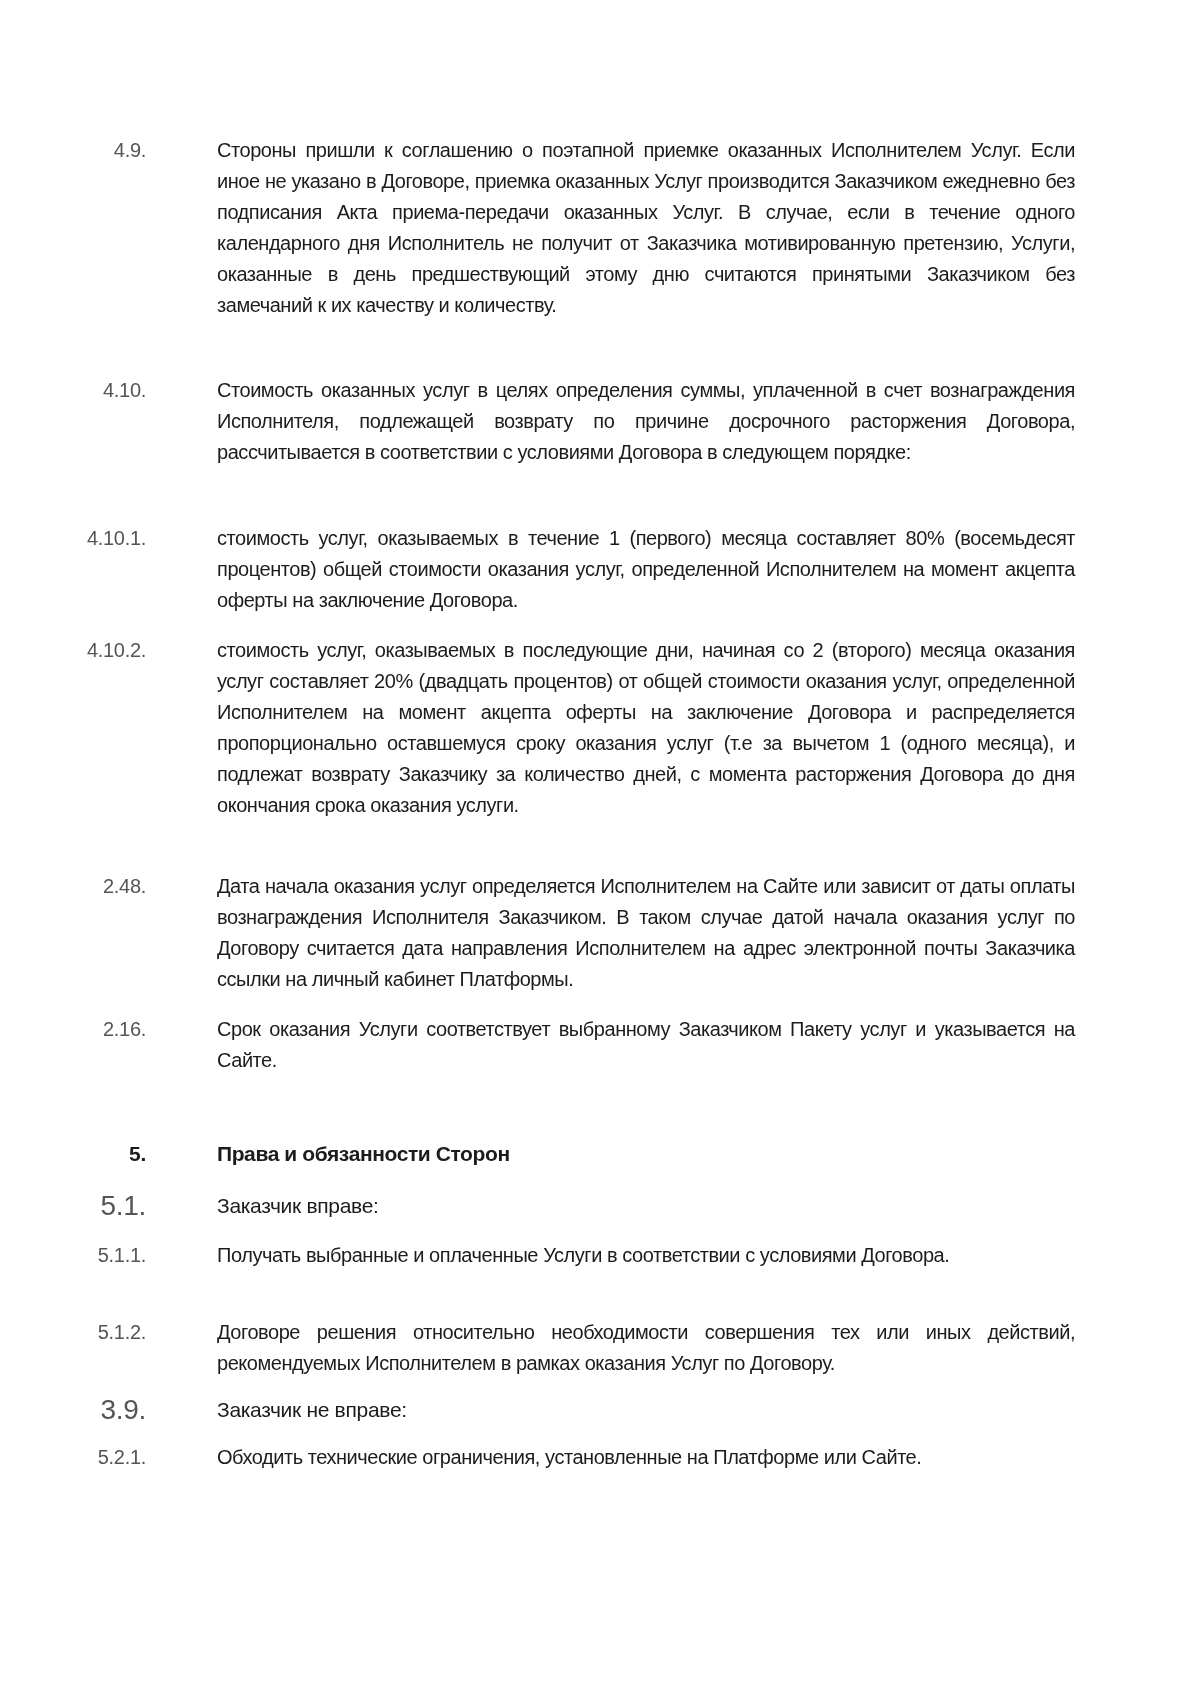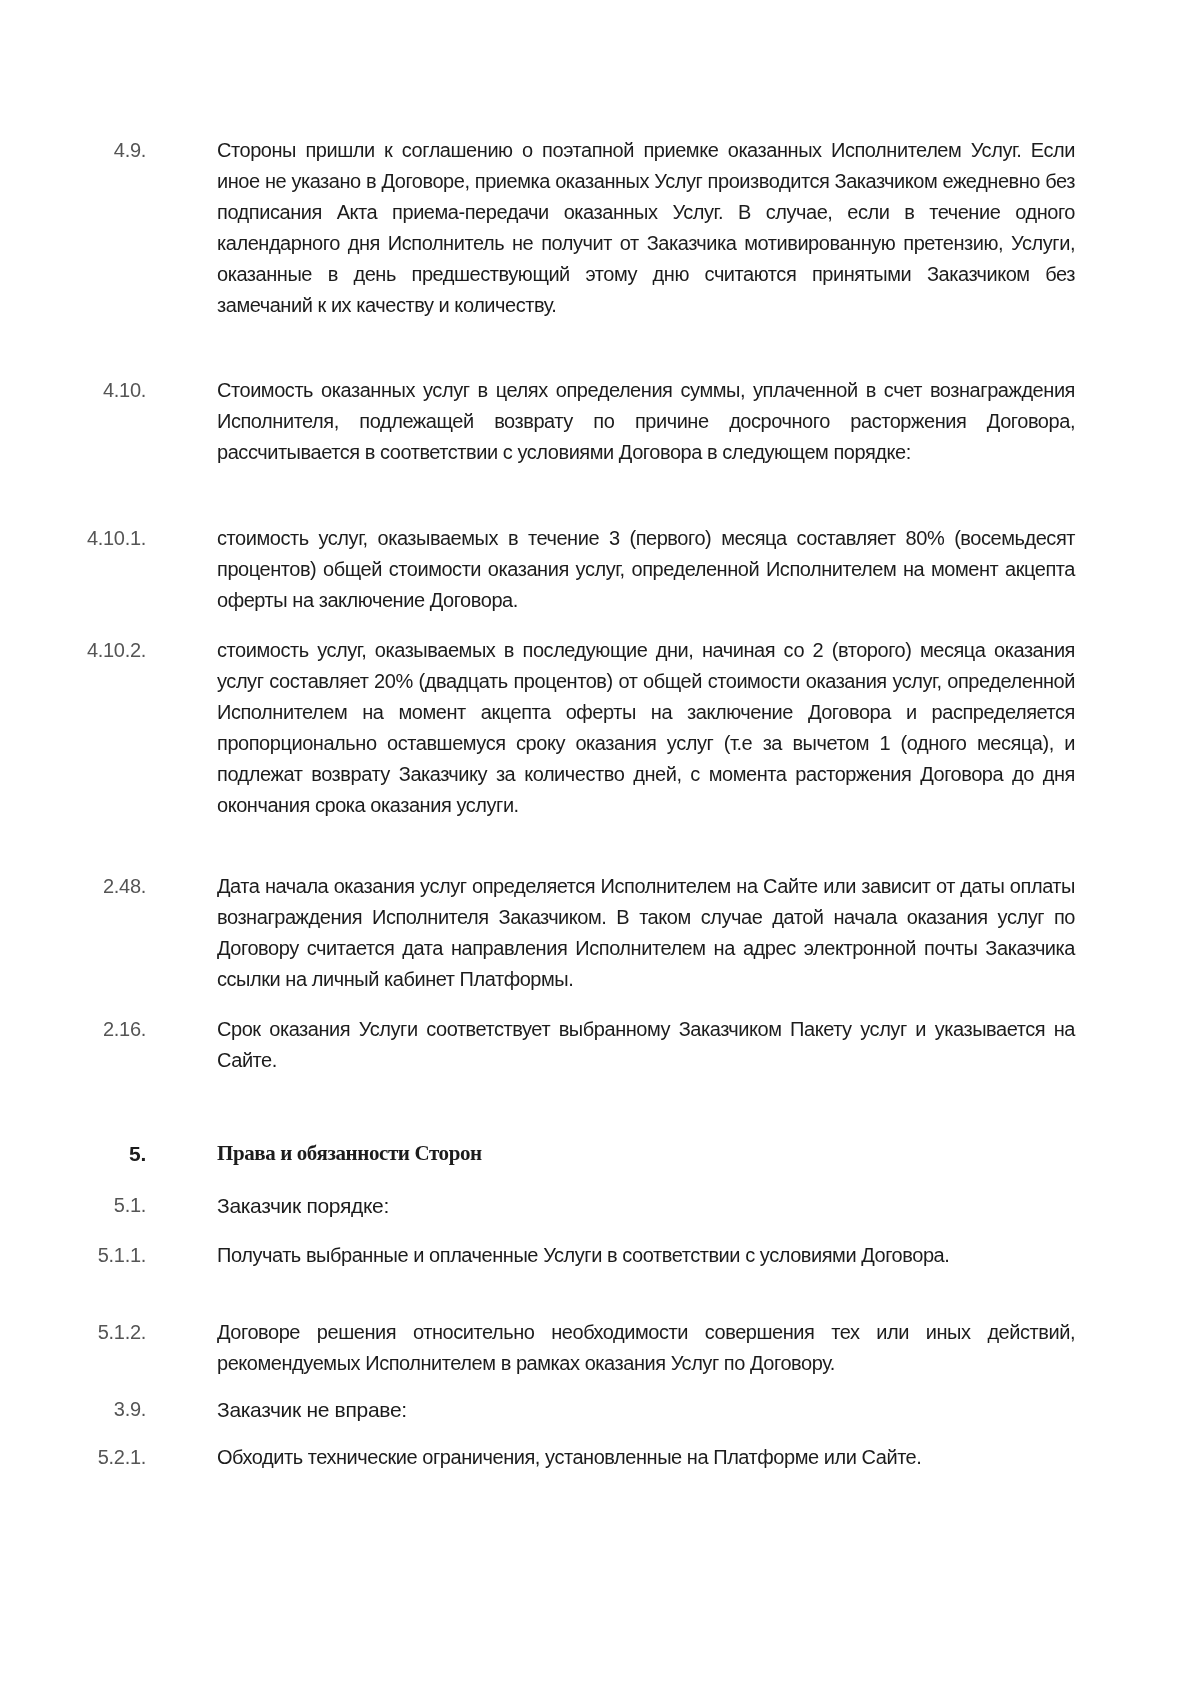--- a/index.html
+++ b/index.html
@@ -51,49 +51,48 @@
     }
     .heading .num {
       color: #1c1c1c;
       font-weight: bold;
       font-size: 21px;
     }
     .heading .text {
       font-weight: bold;
       font-size: 21px;
       letter-spacing: -0.4px;
-      font-family: Liberation Serif, serif;
     }
     .sub-heading .text {
       font-size: 21px;
       letter-spacing: -0.3px;
     }
     .sub-heading .num {
-      font-size: 20px;
+      font-size: 28px;
       text-align: center;
     }
   </style>
 </head>
 <body>
 
 <div class="page">
 
   <div class="clause" style="top:135px;">
     <div class="num">4.9.</div>
     <div class="text">Стороны пришли к соглашению о поэтапной приемке оказанных Исполнителем Услуг. Если иное не указано в Договоре, приемка оказанных Услуг производится Заказчиком ежедневно без подписания Акта приема-передачи оказанных Услуг. В случае, если в течение одного календарного дня Исполнитель не получит от Заказчика мотивированную претензию, Услуги, оказанные в день предшествующий этому дню считаются принятыми Заказчиком без замечаний к их качеству и количеству.</div>
   </div>
 
   <div class="clause" style="top:375px;">
     <div class="num">4.10.</div>
     <div class="text">Стоимость оказанных услуг в целях определения суммы, уплаченной в счет вознаграждения Исполнителя, подлежащей возврату по причине досрочного расторжения Договора, рассчитывается в соответствии с условиями Договора в следующем порядке:</div>
   </div>
 
   <div class="clause" style="top:523px;">
     <div class="num">4.10.1.</div>
-    <div class="text">стоимость услуг, оказываемых в течение 3 (первого) месяца составляет 80% (восемьдесят процентов) общей стоимости оказания услуг, определенной Исполнителем на момент акцепта оферты на заключение Договора.</div>
+    <div class="text">стоимость услуг, оказываемых в течение 1 (первого) месяца составляет 80% (восемьдесят процентов) общей стоимости оказания услуг, определенной Исполнителем на момент акцепта оферты на заключение Договора.</div>
   </div>
 
   <div class="clause" style="top:635px;">
     <div class="num">4.10.2.</div>
     <div class="text">стоимость услуг, оказываемых в последующие дни, начиная со 2 (второго) месяца оказания услуг составляет 20% (двадцать процентов) от общей стоимости оказания услуг, определенной Исполнителем на момент акцепта оферты на заключение Договора и распределяется пропорционально оставшемуся сроку оказания услуг (т.е за вычетом 1 (одного месяца), и подлежат возврату Заказчику за количество дней, с момента расторжения Договора до дня окончания срока оказания услуги.</div>
   </div>
 
   <div class="clause" style="top:871px;">
     <div class="num">2.48.</div>
     <div class="text">Дата начала оказания услуг определяется Исполнителем на Сайте или зависит от даты оплаты вознаграждения Исполнителя Заказчиком. В таком случае датой начала оказания услуг по Договору считается дата направления Исполнителем на адрес электронной почты Заказчика ссылки на личный кабинет Платформы.</div>
@@ -104,21 +103,21 @@
     <div class="text">Срок оказания Услуги соответствует выбранному Заказчиком Пакету услуг и указывается на Сайте.</div>
   </div>
 
   <div class="clause heading" style="top:1138px;">
     <div class="num">5.</div>
     <div class="text">Права и обязанности Сторон</div>
   </div>
 
   <div class="clause sub-heading" style="top:1190px;">
     <div class="num">5.1.</div>
-    <div class="text">Заказчик порядке:</div>
+    <div class="text">Заказчик вправе:</div>
   </div>
 
   <div class="clause" style="top:1240px;">
     <div class="num">5.1.1.</div>
     <div class="text">Получать выбранные и оплаченные Услуги в соответствии с условиями Договора.</div>
   </div>
 
   <div class="clause" style="top:1317px;">
     <div class="num">5.1.2.</div>
     <div class="text">Договоре решения относительно необходимости совершения тех или иных действий, рекомендуемых Исполнителем в рамках оказания Услуг по Договору.</div>

